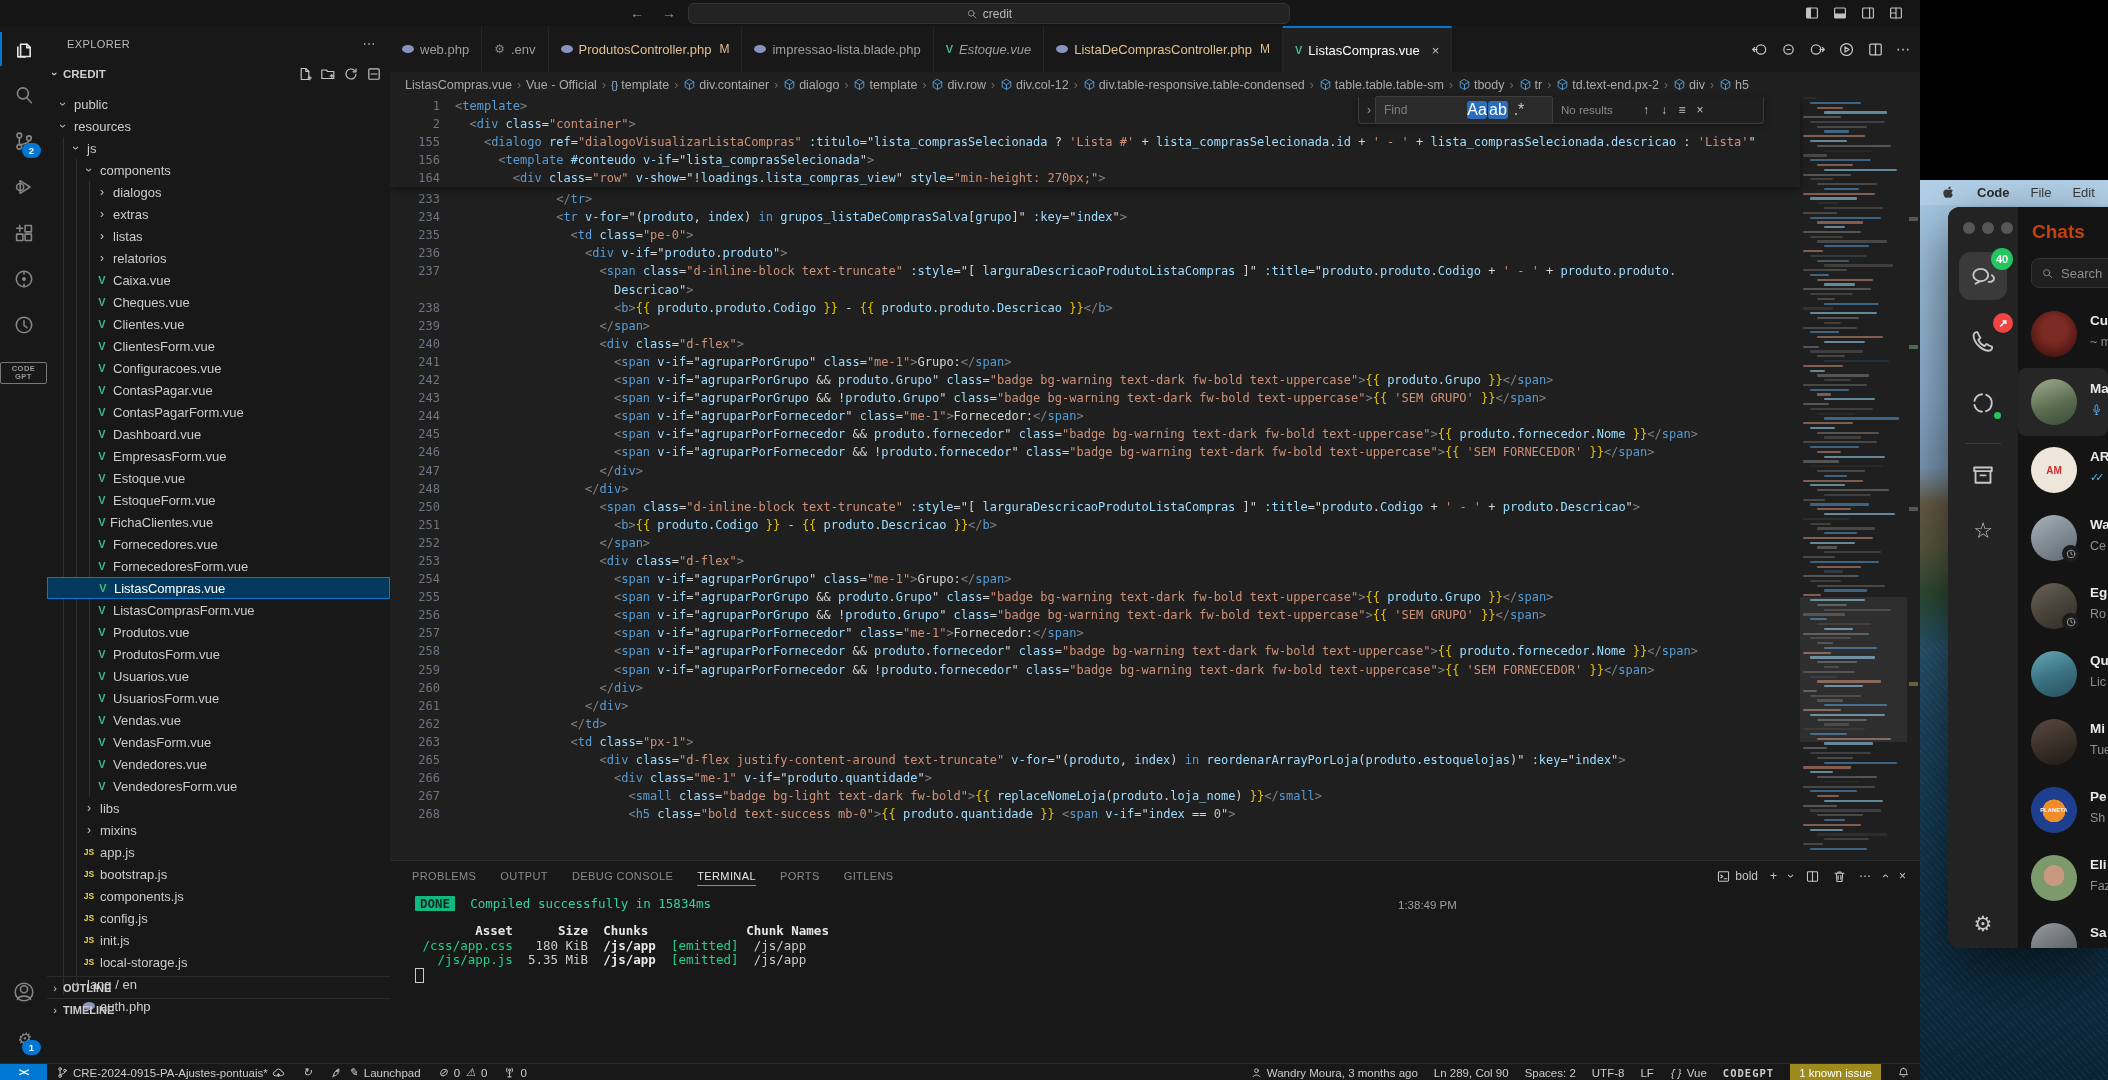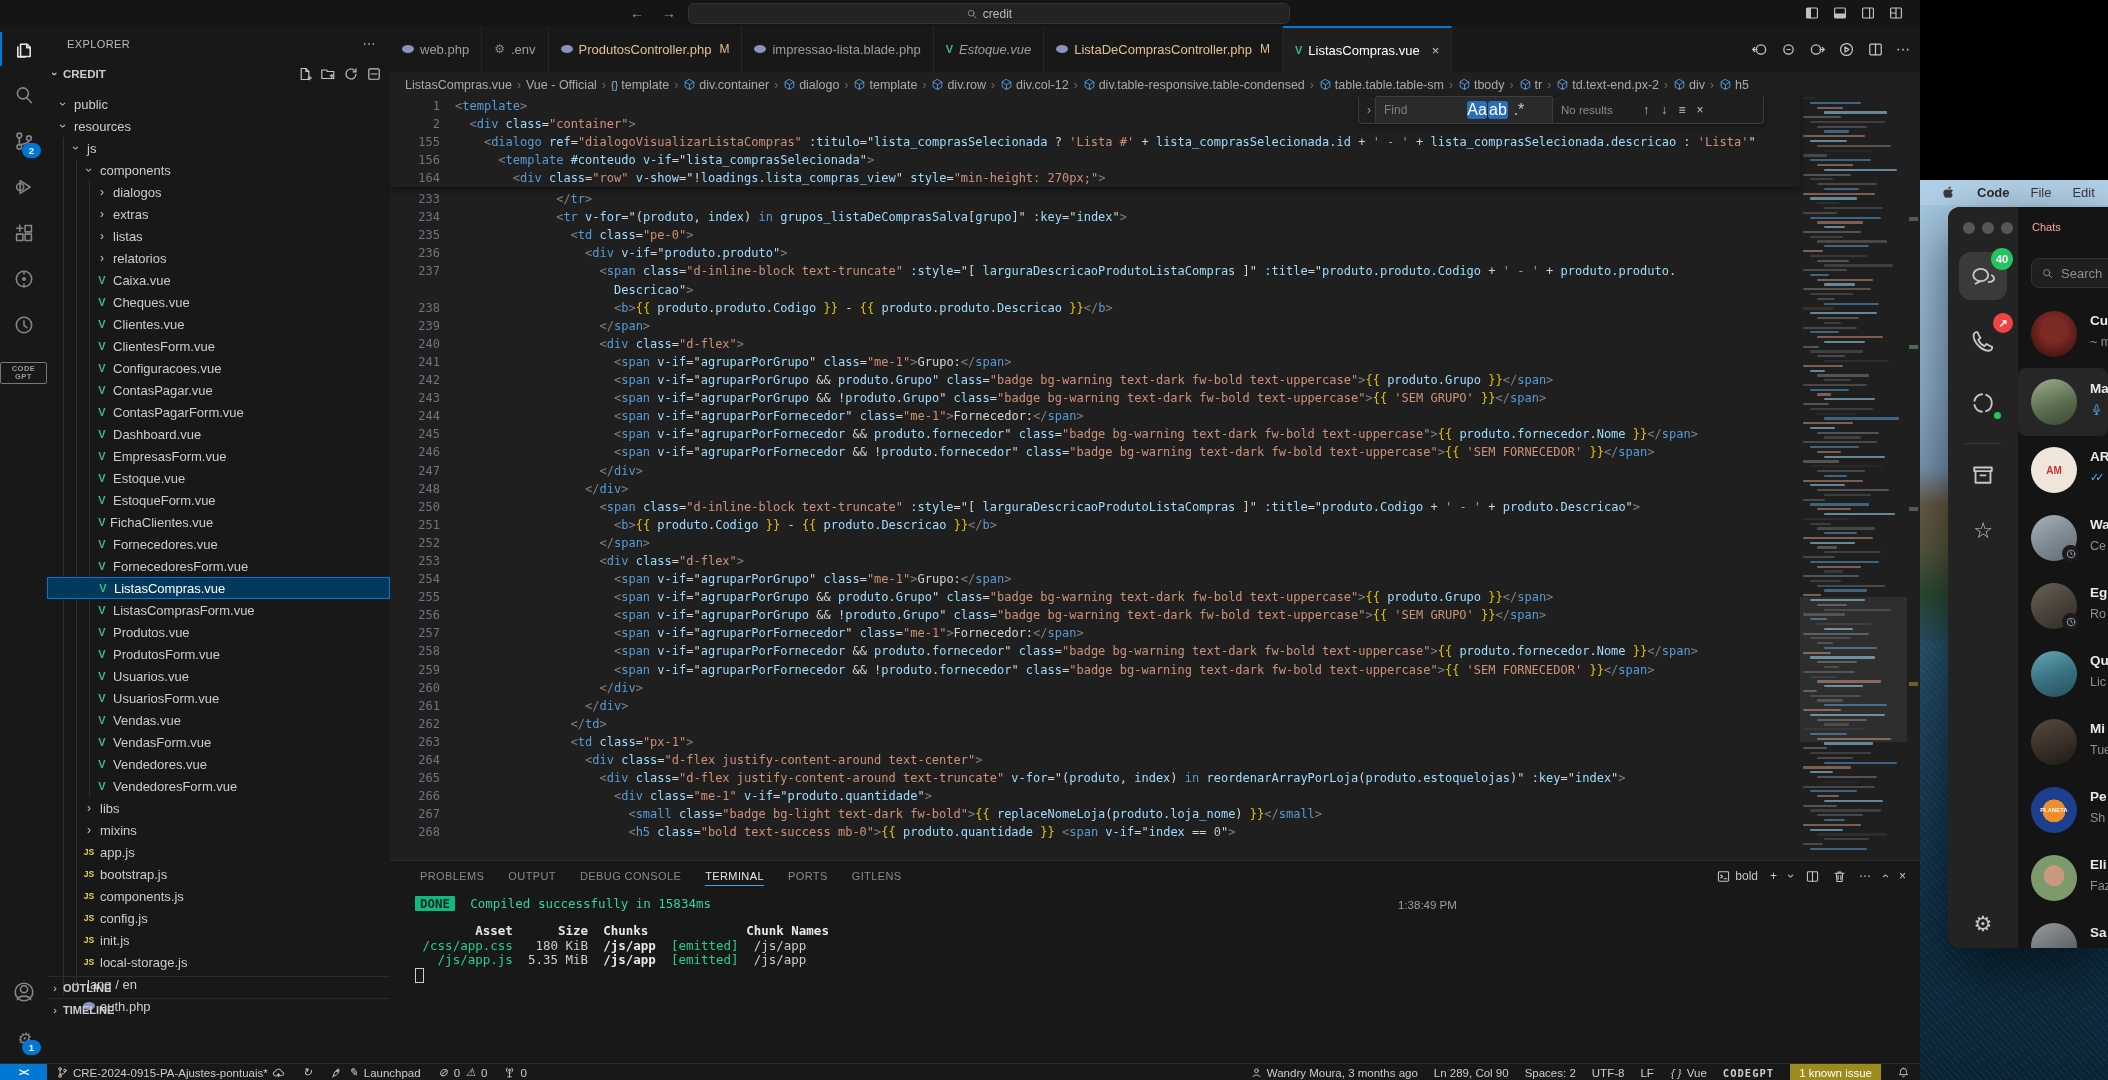--- a/index.html
+++ b/index.html
@@ -88,21 +88,21 @@
   #find .grip{color:#9a9a9a;font-size:12px;width:12px;text-align:center;}
   #find-input{width:178px;height:28px;background:#2a2a2a;border:1px solid #3d3d3d;display:flex;align-items:center;border-radius:2px;padding-left:6px;box-sizing:border-box;}
   #find-input input{background:transparent;border:none;outline:none;color:#ccc;font-size:12px;width:80px;font-family:"Liberation Sans",sans-serif;}
   #find-input input::placeholder{color:#7f7f7f;}
   .find-opt{width:20px;height:18px;border-radius:3px;display:flex;align-items:center;justify-content:center;font-size:16px;color:#ccc;margin-left:1px;}
   .find-opt.on{background:#2a6dbd;color:#fff;}
   #find .results{color:#8a8a8a;font-size:11.5px;margin:0 8px;width:68px;}
   #find .fic{color:#c5c5c5;font-size:12px;width:18px;text-align:center;}
   
   #panel{position:absolute;left:390px;top:860px;width:1530px;height:203px;background:#181818;border-top:1px solid #2b2b2b;box-sizing:border-box;}
-  #panel-tabs{position:absolute;left:30px;top:0;height:30px;display:flex;gap:24px;align-items:center;font-size:11px;letter-spacing:.4px;color:#8a8a8a;}
+  #panel-tabs{position:absolute;left:22px;top:0;height:30px;display:flex;gap:24px;align-items:center;font-size:11px;letter-spacing:.4px;color:#8a8a8a;}
   #panel-tabs .ptab.active{color:#e7e7e7;border-bottom:1px solid #4da0e0;padding-bottom:3px;margin-bottom:-4px;}
   #panel-actions{position:absolute;right:14px;top:0;height:30px;display:flex;align-items:center;gap:12px;color:#c5c5c5;font-size:12px;}
   #panel-actions .ic{width:15px;height:15px;}
   #term{position:absolute;left:25px;top:36px;font-family:"DejaVu Sans Mono",monospace;font-size:12.5px;line-height:14.8px;color:#ccc;}
   .done-badge{background:#10b981;color:#10291f;font-weight:bold;padding:0 5px;border-radius:1px;}
   .done-msg{color:#34d399;}
   .tg{color:#23d18b;}.tw{color:#e8e8e8;font-weight:bold;}.tdm{color:#cccccc;}
   #term pre{margin:0;font-family:inherit;}
   #term-time{position:absolute;left:1008px;top:38px;color:#9d9d9d;font-size:11.5px;font-family:"Liberation Sans",sans-serif;}
   .cursor{display:inline-block;width:7px;height:13px;border:1px solid #ccc;vertical-align:-2px;}
@@ -136,21 +136,21 @@
   .tl{position:absolute;top:15px;width:12px;height:12px;border-radius:50%;background:#565656;}
   .rail-item{position:absolute;left:11px;width:48px;height:48px;border-radius:12px;display:flex;align-items:center;justify-content:center;color:#c7c7c7;}
   .rail-item.active{background:#3a3a3a;}
   .rail-item .ic{width:26px;height:26px;}
   .rail-badge{position:absolute;top:-4px;right:-6px;min-width:22px;height:22px;border-radius:11px;background:#22c55e;color:#fff;
       font-size:11px;font-weight:bold;display:flex;align-items:center;justify-content:center;}
   .rail-badge.red{background:#ef4444;min-width:20px;height:20px;font-size:11px;}
   .green-dot{position:absolute;right:6px;bottom:8px;width:7px;height:7px;border-radius:50%;background:#22c55e;}
   .rail-div{position:absolute;left:17px;width:36px;height:1px;background:#3a3a3a;}
   #chat-main{flex:1;background:#141414;position:relative;}
-  #chats-title{position:absolute;left:14px;top:14px;font-size:11px;font-weight:normal;color:#fca5a5;}
+  #chats-title{position:absolute;left:14px;top:14px;font-size:19px;font-weight:bold;color:#c2410c;}
   #chat-search{position:absolute;left:13px;top:51px;width:140px;height:30px;background:#1f1f1f;border:1px solid #333;border-radius:8px;
       display:flex;align-items:center;gap:7px;padding-left:9px;box-sizing:border-box;color:#8e8e8e;font-size:13px;}
   #chat-search .ic{width:13px;height:13px;}
   #chat-list{position:absolute;left:0;top:93px;width:100%;}
   .chat-item{height:68px;position:relative;}
   .chat-item.selected{background:#262626;border-radius:8px;}
   .avatar{position:absolute;left:13px;top:11px;width:46px;height:46px;border-radius:50%;overflow:hidden;display:flex;align-items:center;justify-content:center;}
   .av-logo{font-size:10px;font-weight:bold;}
   .av1{background:radial-gradient(circle at 50% 40%,#7c2a24 0 35%,#471410 80%);}
   .av2{background:linear-gradient(160deg,#93a182 10%,#5d6e52 55%,#3c4a36 100%);}
@@ -824,21 +824,20 @@
         <div class="crow"><span class="lnum">254</span><span class="ctext"><span>                      </span><span class="p">&lt;</span><span class="t">span</span><span class="o"> </span><span class="a">v-if</span><span class="o">="</span><span class="v">agruparPorGrupo</span><span class="o">"</span><span class="o"> </span><span class="a">class</span><span class="o">=</span><span class="s">"me-1"</span><span class="p">&gt;</span><span class="o">Grupo:</span><span class="p">&lt;/</span><span class="t">span</span><span class="p">&gt;</span></span></div>
         <div class="crow"><span class="lnum">255</span><span class="ctext"><span>                      </span><span class="p">&lt;</span><span class="t">span</span><span class="o"> </span><span class="a">v-if</span><span class="o">="</span><span class="v">agruparPorGrupo</span><span class="o"> &amp;&amp; </span><span class="v">produto</span><span class="o">.</span><span class="v">Grupo</span><span class="o">"</span><span class="o"> </span><span class="a">class</span><span class="o">=</span><span class="s">"badge bg-warning text-dark fw-bold text-uppercase"</span><span class="p">&gt;</span><span class="m">{{</span><span class="o"> </span><span class="v">produto</span><span class="o">.</span><span class="v">Grupo</span><span class="o"> </span><span class="m">}}</span><span class="p">&lt;/</span><span class="t">span</span><span class="p">&gt;</span></span></div>
         <div class="crow"><span class="lnum">256</span><span class="ctext"><span>                      </span><span class="p">&lt;</span><span class="t">span</span><span class="o"> </span><span class="a">v-if</span><span class="o">="</span><span class="v">agruparPorGrupo</span><span class="o"> &amp;&amp; !</span><span class="v">produto</span><span class="o">.</span><span class="v">Grupo</span><span class="o">"</span><span class="o"> </span><span class="a">class</span><span class="o">=</span><span class="s">"badge bg-warning text-dark fw-bold text-uppercase"</span><span class="p">&gt;</span><span class="m">{{</span><span class="o"> </span><span class="s">'SEM GRUPO'</span><span class="o"> </span><span class="m">}}</span><span class="p">&lt;/</span><span class="t">span</span><span class="p">&gt;</span></span></div>
         <div class="crow"><span class="lnum">257</span><span class="ctext"><span>                      </span><span class="p">&lt;</span><span class="t">span</span><span class="o"> </span><span class="a">v-if</span><span class="o">="</span><span class="v">agruparPorFornecedor</span><span class="o">"</span><span class="o"> </span><span class="a">class</span><span class="o">=</span><span class="s">"me-1"</span><span class="p">&gt;</span><span class="o">Fornecedor:</span><span class="p">&lt;/</span><span class="t">span</span><span class="p">&gt;</span></span></div>
         <div class="crow"><span class="lnum">258</span><span class="ctext"><span>                      </span><span class="p">&lt;</span><span class="t">span</span><span class="o"> </span><span class="a">v-if</span><span class="o">="</span><span class="v">agruparPorFornecedor</span><span class="o"> &amp;&amp; </span><span class="v">produto</span><span class="o">.</span><span class="v">fornecedor</span><span class="o">"</span><span class="o"> </span><span class="a">class</span><span class="o">=</span><span class="s">"badge bg-warning text-dark fw-bold text-uppercase"</span><span class="p">&gt;</span><span class="m">{{</span><span class="o"> </span><span class="v">produto</span><span class="o">.</span><span class="v">fornecedor</span><span class="o">.</span><span class="v">Nome</span><span class="o"> </span><span class="m">}}</span><span class="p">&lt;/</span><span class="t">span</span><span class="p">&gt;</span></span></div>
         <div class="crow"><span class="lnum">259</span><span class="ctext"><span>                      </span><span class="p">&lt;</span><span class="t">span</span><span class="o"> </span><span class="a">v-if</span><span class="o">="</span><span class="v">agruparPorFornecedor</span><span class="o"> &amp;&amp; !</span><span class="v">produto</span><span class="o">.</span><span class="v">fornecedor</span><span class="o">"</span><span class="o"> </span><span class="a">class</span><span class="o">=</span><span class="s">"badge bg-warning text-dark fw-bold text-uppercase"</span><span class="p">&gt;</span><span class="m">{{</span><span class="o"> </span><span class="s">'SEM FORNECEDOR'</span><span class="o"> </span><span class="m">}}</span><span class="p">&lt;/</span><span class="t">span</span><span class="p">&gt;</span></span></div>
         <div class="crow"><span class="lnum">260</span><span class="ctext"><span>                    </span><span class="p">&lt;/</span><span class="t">div</span><span class="p">&gt;</span></span></div>
         <div class="crow"><span class="lnum">261</span><span class="ctext"><span>                  </span><span class="p">&lt;/</span><span class="t">div</span><span class="p">&gt;</span></span></div>
         <div class="crow"><span class="lnum">262</span><span class="ctext"><span>                </span><span class="p">&lt;/</span><span class="t">td</span><span class="p">&gt;</span></span></div>
         <div class="crow"><span class="lnum">263</span><span class="ctext"><span>                </span><span class="p">&lt;</span><span class="t">td</span><span class="o"> </span><span class="a">class</span><span class="o">=</span><span class="s">"px-1"</span><span class="p">&gt;</span></span></div>
-        <div class="crow"><span class="lnum">264</span><span class="ctext"><span>                  </span><span class="p">&lt;</span><span class="t">div</span><span class="o"> </span><span class="a">class</span><span class="o">=</span><span class="s">"d-flex justify-content-around text-center"</span><span class="p">&gt;</span></span></div>
         <div class="crow"><span class="lnum">265</span><span class="ctext"><span>                    </span><span class="p">&lt;</span><span class="t">div</span><span class="o"> </span><span class="a">class</span><span class="o">=</span><span class="s">"d-flex justify-content-around text-truncate"</span><span class="o"> </span><span class="a">v-for</span><span class="o">="(</span><span class="v">produto</span><span class="o">, </span><span class="v">index</span><span class="o">) </span><span class="k">in</span><span class="o"> </span><span class="v">reordenarArrayPorLoja</span><span class="o">(</span><span class="v">produto</span><span class="o">.</span><span class="v">estoquelojas</span><span class="o">)"</span><span class="o"> </span><span class="a">:key</span><span class="o">="</span><span class="v">index</span><span class="o">"</span><span class="p">&gt;</span></span></div>
         <div class="crow"><span class="lnum">266</span><span class="ctext"><span>                      </span><span class="p">&lt;</span><span class="t">div</span><span class="o"> </span><span class="a">class</span><span class="o">=</span><span class="s">"me-1"</span><span class="o"> </span><span class="a">v-if</span><span class="o">="</span><span class="v">produto</span><span class="o">.</span><span class="v">quantidade</span><span class="o">"</span><span class="p">&gt;</span></span></div>
         <div class="crow"><span class="lnum">267</span><span class="ctext"><span>                        </span><span class="p">&lt;</span><span class="t">small</span><span class="o"> </span><span class="a">class</span><span class="o">=</span><span class="s">"badge bg-light text-dark fw-bold"</span><span class="p">&gt;</span><span class="m">{{</span><span class="o"> </span><span class="v">replaceNomeLoja</span><span class="o">(</span><span class="v">produto</span><span class="o">.</span><span class="v">loja_nome</span><span class="o">) </span><span class="m">}}</span><span class="p">&lt;/</span><span class="t">small</span><span class="p">&gt;</span></span></div>
         <div class="crow"><span class="lnum">268</span><span class="ctext"><span>                        </span><span class="p">&lt;</span><span class="t">h5</span><span class="o"> </span><span class="a">class</span><span class="o">=</span><span class="s">"bold text-success mb-0"</span><span class="p">&gt;</span><span class="m">{{</span><span class="o"> </span><span class="v">produto</span><span class="o">.</span><span class="v">quantidade</span><span class="o"> </span><span class="m">}}</span><span class="o"> </span><span class="p">&lt;</span><span class="t">span</span><span class="o"> </span><span class="a">v-if</span><span class="o">="</span><span class="v">index</span><span class="o"> == </span><span class="n">0</span><span class="o">"</span><span class="p">&gt;</span></span></div>
       </div>
     <div id="sticky">
         <div class="srow"><span class="lnum">1</span><span class="ctext"><span></span><span class="p">&lt;</span><span class="t">template</span><span class="p">&gt;</span></span></div>
         <div class="srow"><span class="lnum">2</span><span class="ctext"><span>  </span><span class="p">&lt;</span><span class="t">div</span><span class="o"> </span><span class="a">class</span><span class="o">=</span><span class="s">"container"</span><span class="p">&gt;</span></span></div>
         <div class="srow"><span class="lnum">155</span><span class="ctext"><span>    </span><span class="p">&lt;</span><span class="t">dialogo</span><span class="o"> </span><span class="a">ref</span><span class="o">=</span><span class="s">"dialogoVisualizarListaCompras"</span><span class="o"> </span><span class="a">:titulo</span><span class="o">="</span><span class="v">lista_comprasSelecionada</span><span class="o"> ? </span><span class="s">'Lista #'</span><span class="o"> + </span><span class="v">lista_comprasSelecionada</span><span class="o">.</span><span class="v">id</span><span class="o"> + </span><span class="s">' - '</span><span class="o"> + </span><span class="v">lista_comprasSelecionada</span><span class="o">.</span><span class="v">descricao</span><span class="o"> : </span><span class="s">'Lista'</span><span class="o">"</span></span></div>
         <div class="srow"><span class="lnum">156</span><span class="ctext"><span>      </span><span class="p">&lt;</span><span class="t">template</span><span class="o"> </span><span class="a">#conteudo</span><span class="o"> </span><span class="a">v-if</span><span class="o">="</span><span class="v">lista_comprasSelecionada</span><span class="o">"</span><span class="p">&gt;</span></span></div>

